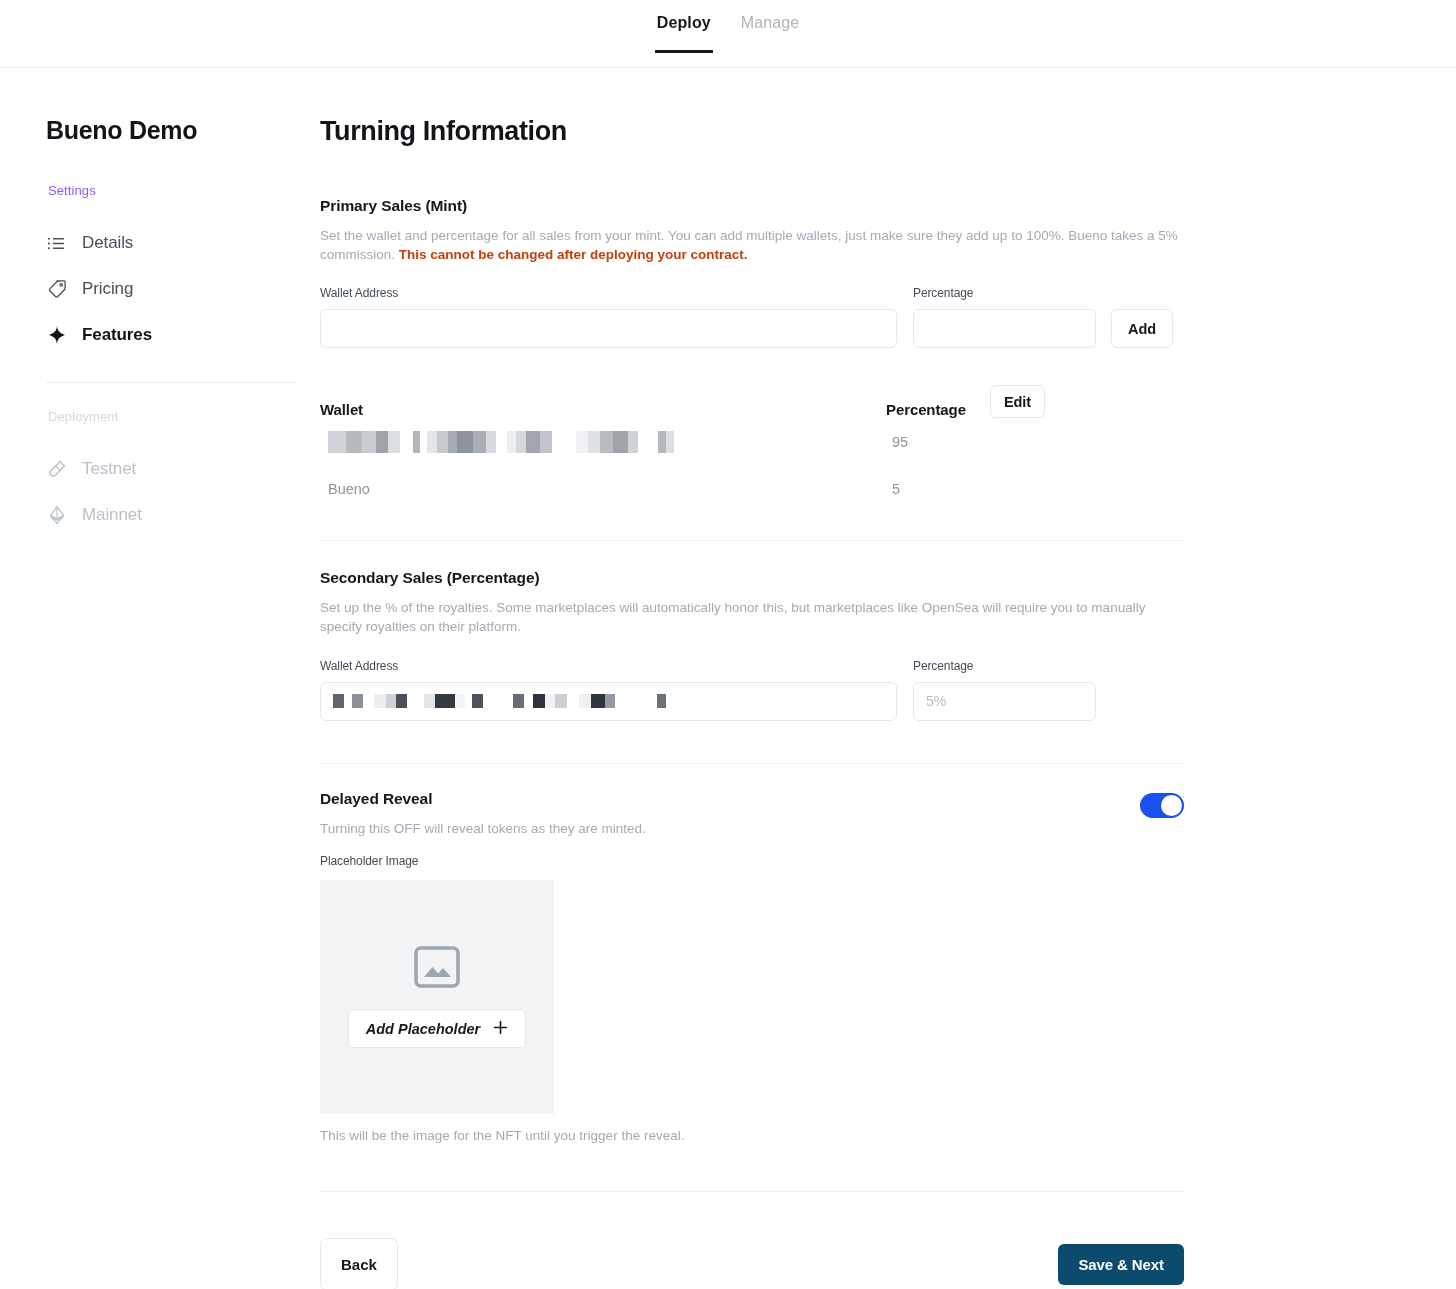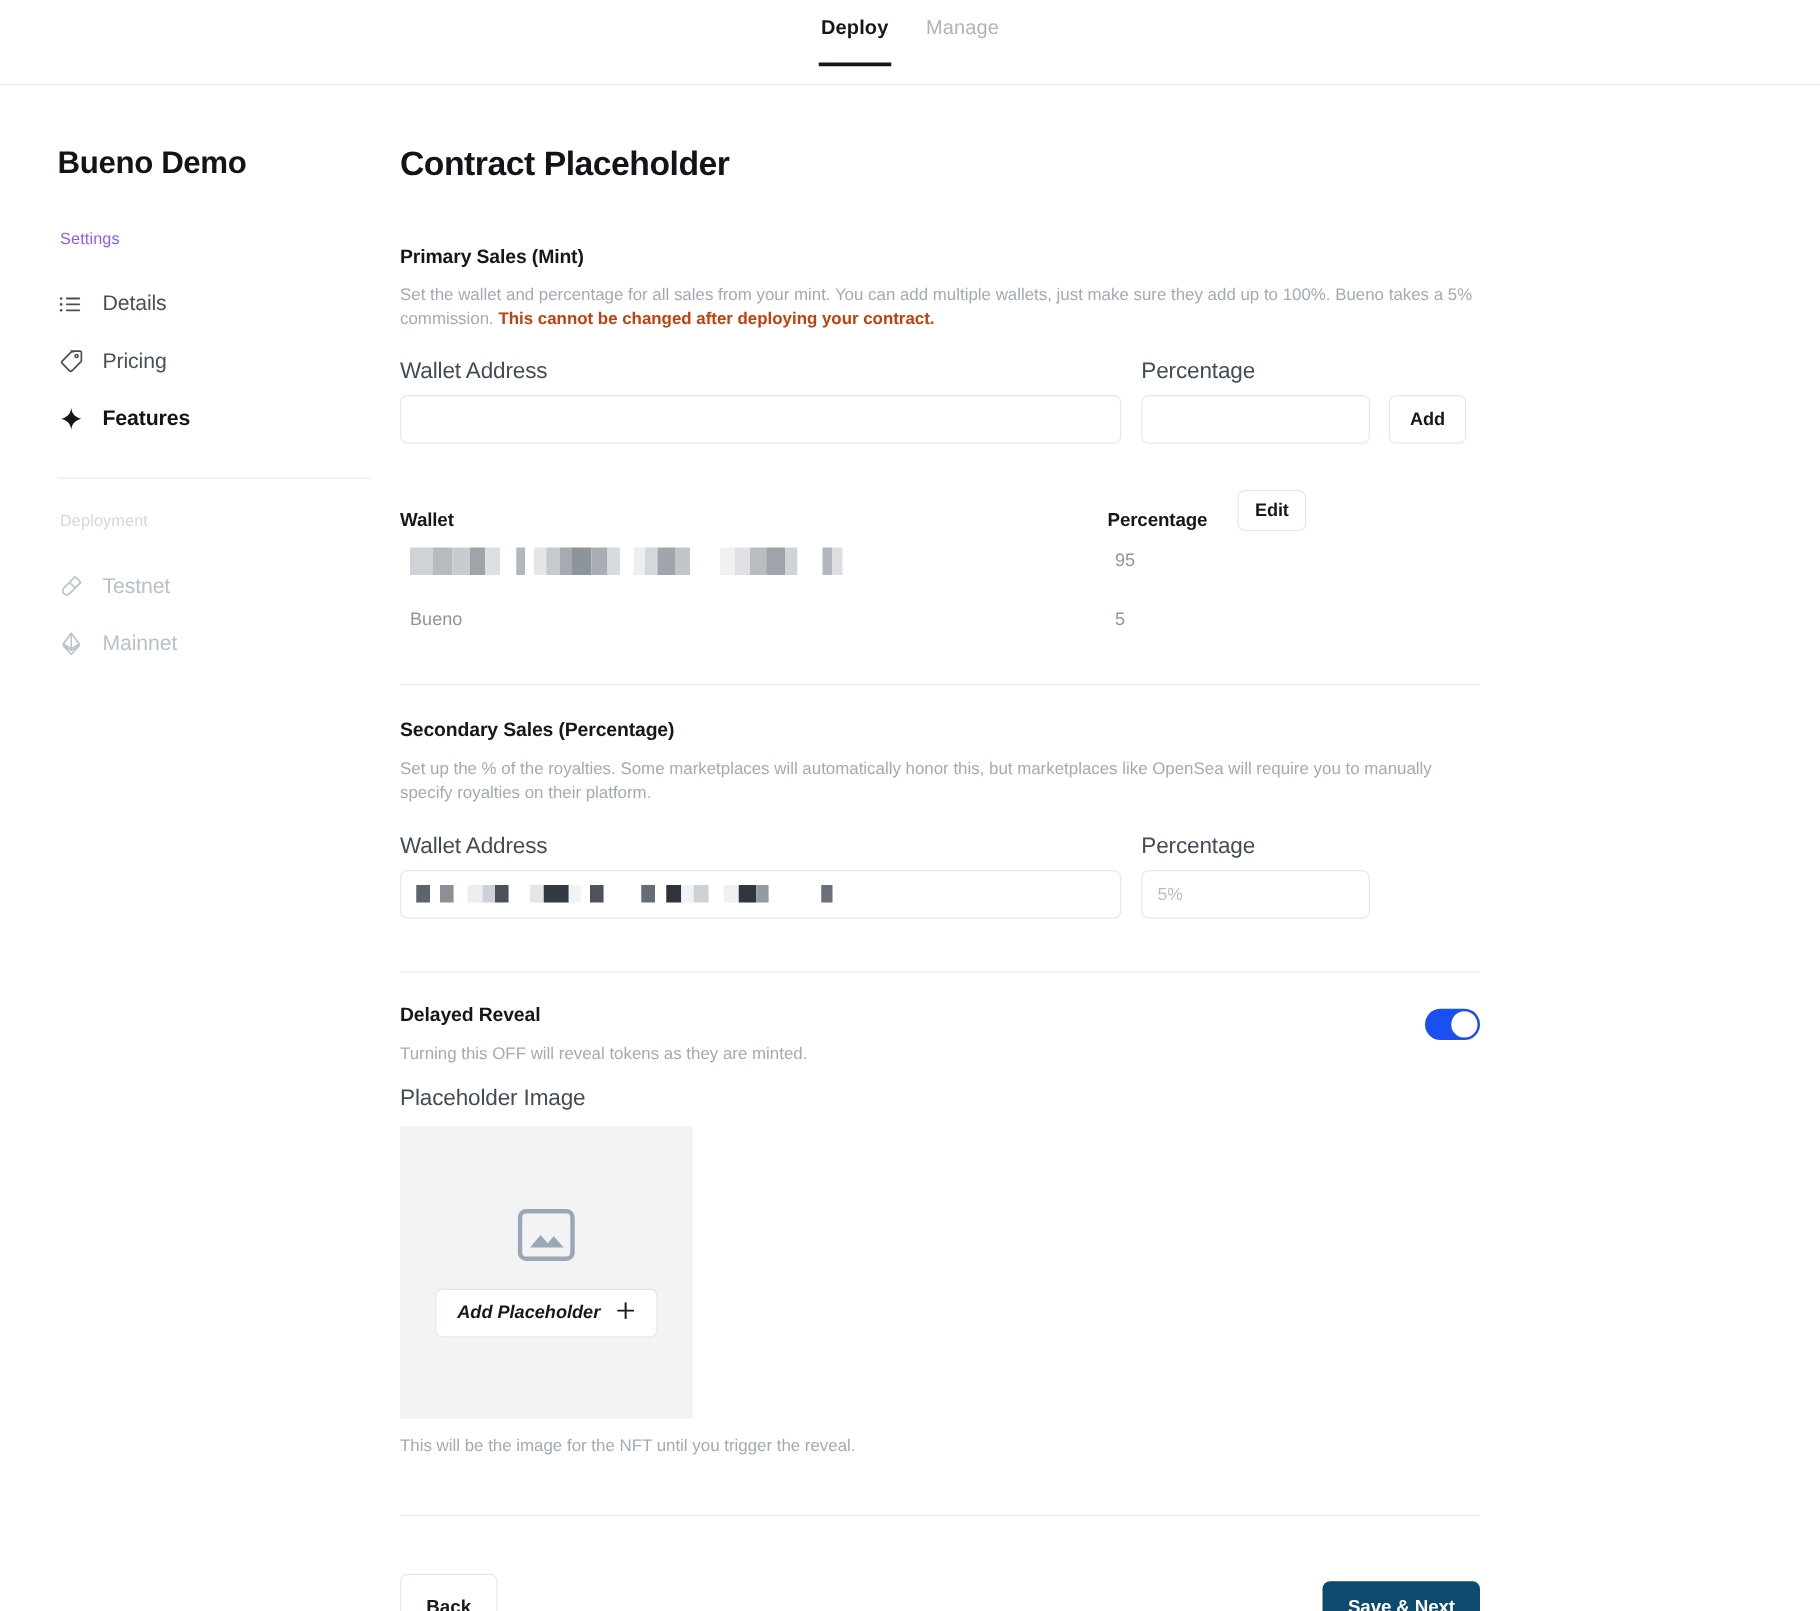--- a/index.html
+++ b/index.html
@@ -110,21 +110,21 @@
   .sec-desc {
     font-size: 13.5px;
     line-height: 1.38;
     color: #a2abb4;
     margin: 0 0 22px 0;
     max-width: 866px;
   }
   .sec-desc b { color: #c2410c; font-weight: 700; }
 
   .field-label {
-    font-size: 18px;
+    font-size: 12px;
     color: #434c56;
     margin-bottom: 9px;
     letter-spacing: -.1px;
   }
 
   .row { display: flex; align-items: flex-end; }
   .col-wallet { width: 577px; }
   .col-pct { width: 183px; margin-left: 16px; }
   .col-btn { margin-left: 15px; }
 
@@ -363,21 +363,21 @@
           <path d="M10 1.6v12.3" stroke="#b9c1ca" stroke-width="1.1"></path>
         </svg>
       </span>
       <span class="lbl">Mainnet</span>
     </div>
   </aside>
 
   <main class="main">
     <div class="main-inner">
 
-      <h2 class="page-title">Contract Placeholder</h2>
+      <h2 class="page-title">Turning Information</h2>
 
       <section>
         <div class="sec-title">Primary Sales (Mint)</div>
         <p class="sec-desc">
           <span>Set the wallet and percentage for all sales from your mint. You can add multiple wallets, just make sure they add up to 100%. Bueno takes a 5% commission. </span><b>This cannot be changed after deploying your contract.</b>
         </p>
 
         <div class="row">
           <div class="col-wallet">
             <div class="field-label">Wallet Address</div>

